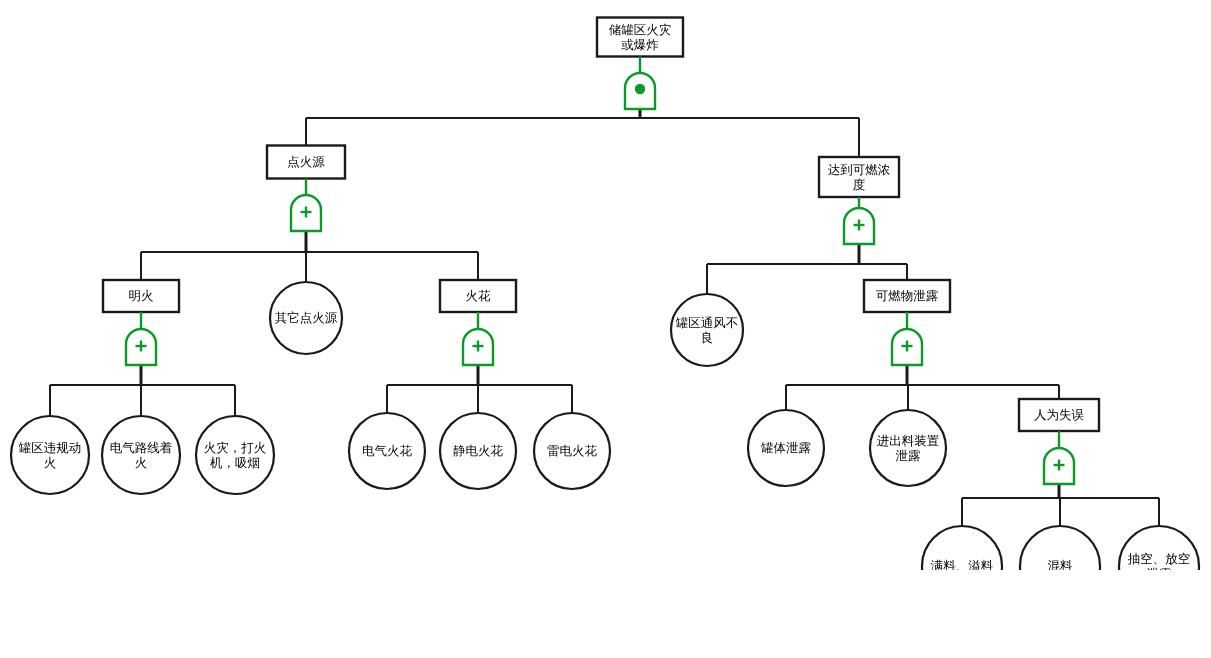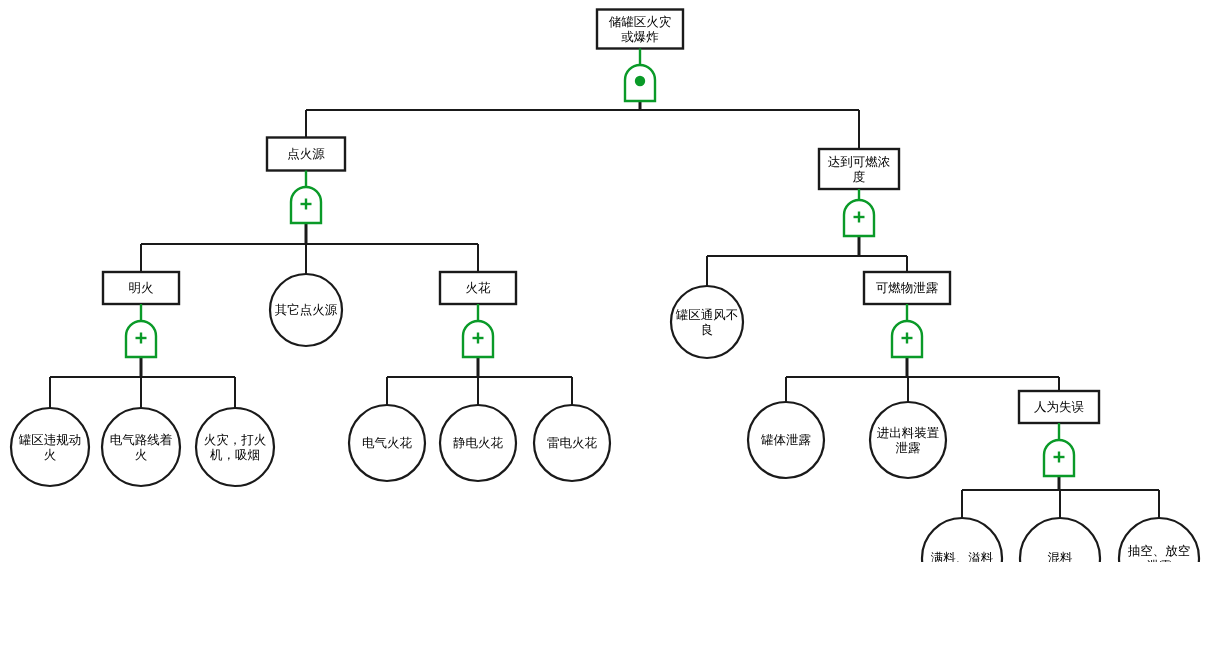--- a/index.html
+++ b/index.html
@@ -10,20 +10,21 @@
   }
   body {
     font-family: "DejaVu Sans", "Liberation Sans", sans-serif;
   }
   #canvas {
     position: relative;
     width: 1211px;
     height: 562px;
     background: #ffffff;
     overflow: hidden;
+    margin-top: 8px;
   }
   svg.tree {
     position: absolute;
     left: 0;
     top: 0;
     width: 1211px;
     height: 658px;
   }
   .edge {
     stroke: #1a1a1a;

